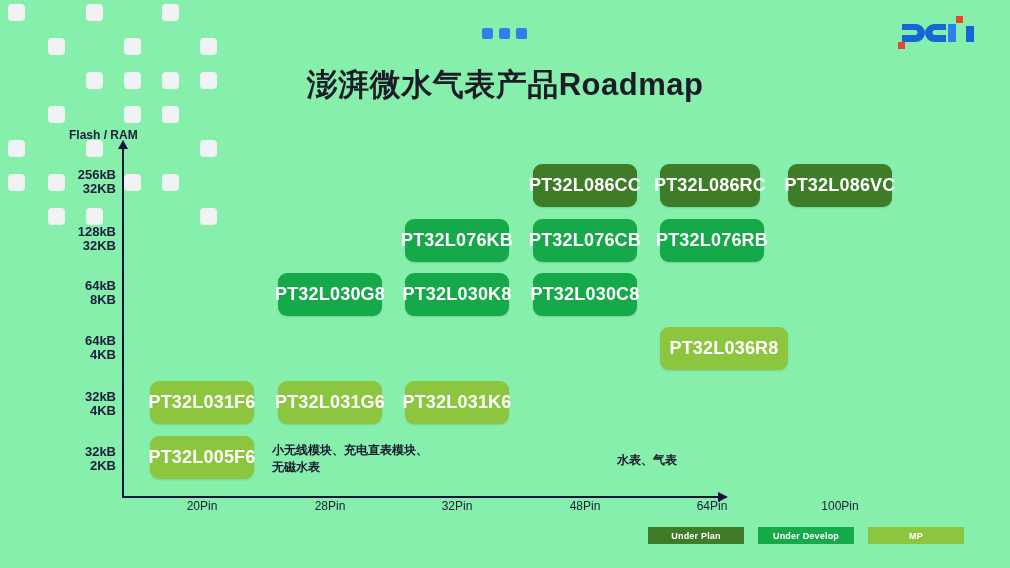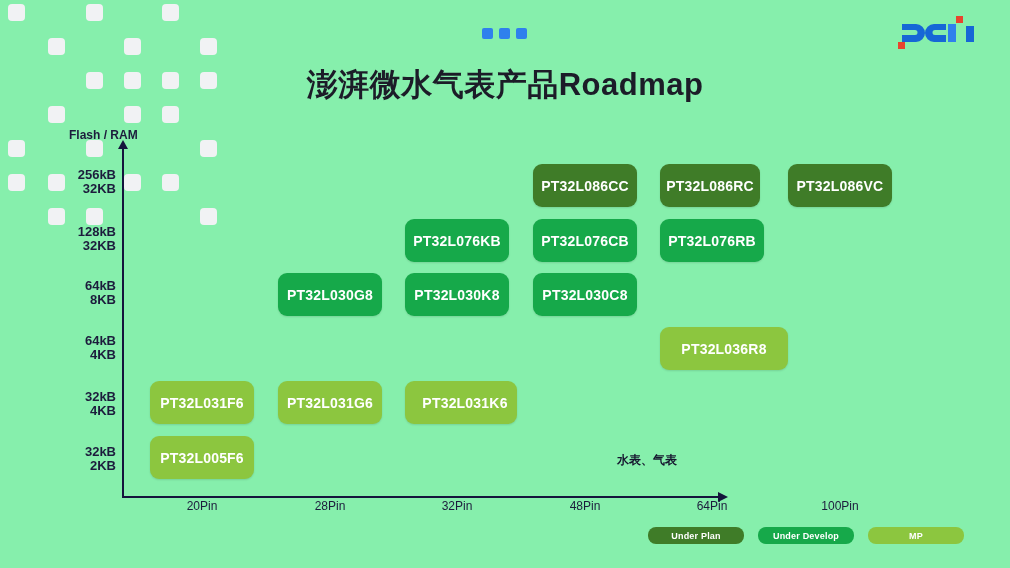--- a/index.html
+++ b/index.html
@@ -142,21 +142,21 @@
 
   
   .chip {
     position: absolute;
     height: 43px;
     border-radius: 9px;
     display: flex;
     align-items: center;
     justify-content: center;
     color: #ffffff;
-    font-size: 14px;
+    font-size: 18px;
     font-weight: bold;
     letter-spacing: 0.2px;
     box-shadow: 0 1px 2px rgba(0,0,0,0.12);
     white-space: nowrap;
   }
   .chip.plan    { background: #3f7c28; }
   .chip.develop { background: #16a94a; }
   .chip.mp      { background: #8cc63f; }
 
   
@@ -172,21 +172,21 @@
   #legend {
     position: absolute;
     left: 648px;
     top: 527px;
     display: flex;
     gap: 14px;
   }
   .legend-item {
     width: 96px;
     height: 17px;
-    border-radius: 8px;
+    border-radius: 0;
     display: flex;
     align-items: center;
     justify-content: center;
     font-size: 9px;
     font-weight: bold;
     color: #ffffff;
     letter-spacing: 0.2px;
   }
   .legend-item.plan    { background: #3f7c28; }
   .legend-item.develop { background: #16a94a; }
@@ -291,24 +291,28 @@
         <div class="chip plan" style="left: 788px; top: 164px; width: 104px;">PT32L086VC</div>
         <div class="chip develop" style="left: 405px; top: 219px; width: 104px;">PT32L076KB</div>
         <div class="chip develop" style="left: 533px; top: 219px; width: 104px;">PT32L076CB</div>
         <div class="chip develop" style="left: 660px; top: 219px; width: 104px;">PT32L076RB</div>
         <div class="chip develop" style="left: 278px; top: 273px; width: 104px;">PT32L030G8</div>
         <div class="chip develop" style="left: 405px; top: 273px; width: 104px;">PT32L030K8</div>
         <div class="chip develop" style="left: 533px; top: 273px; width: 104px;">PT32L030C8</div>
         <div class="chip mp" style="left: 660px; top: 327px; width: 128px;">PT32L036R8</div>
         <div class="chip mp" style="left: 150px; top: 381px; width: 104px;">PT32L031F6</div>
         <div class="chip mp" style="left: 278px; top: 381px; width: 104px;">PT32L031G6</div>
-        <div class="chip mp" style="left: 405px; top: 381px; width: 104px; padding-left: 8px;">PT32L031K6</div>
+        <div class="chip mp" style="left: 405px; top: 381px; width: 104px;">PT32L031K6</div>
         <div class="chip mp" style="left: 150px; top: 436px; width: 104px;">PT32L005F6</div>
       </div>
 
+    <div class="annotation" id="ann-left" style="left:272px; top:442px;">
+      <div>小无线模块、充电直表模块、</div>
+      <div>无磁水表</div>
+    </div>
 
     <div class="annotation" id="ann-right" style="left:617px; top:452px;">
       <div>水表、气表</div>
     </div>
 
     <div id="legend">
         <div class="legend-item plan">Under Plan</div>
         <div class="legend-item develop">Under Develop</div>
         <div class="legend-item mp">MP</div>
       </div>

